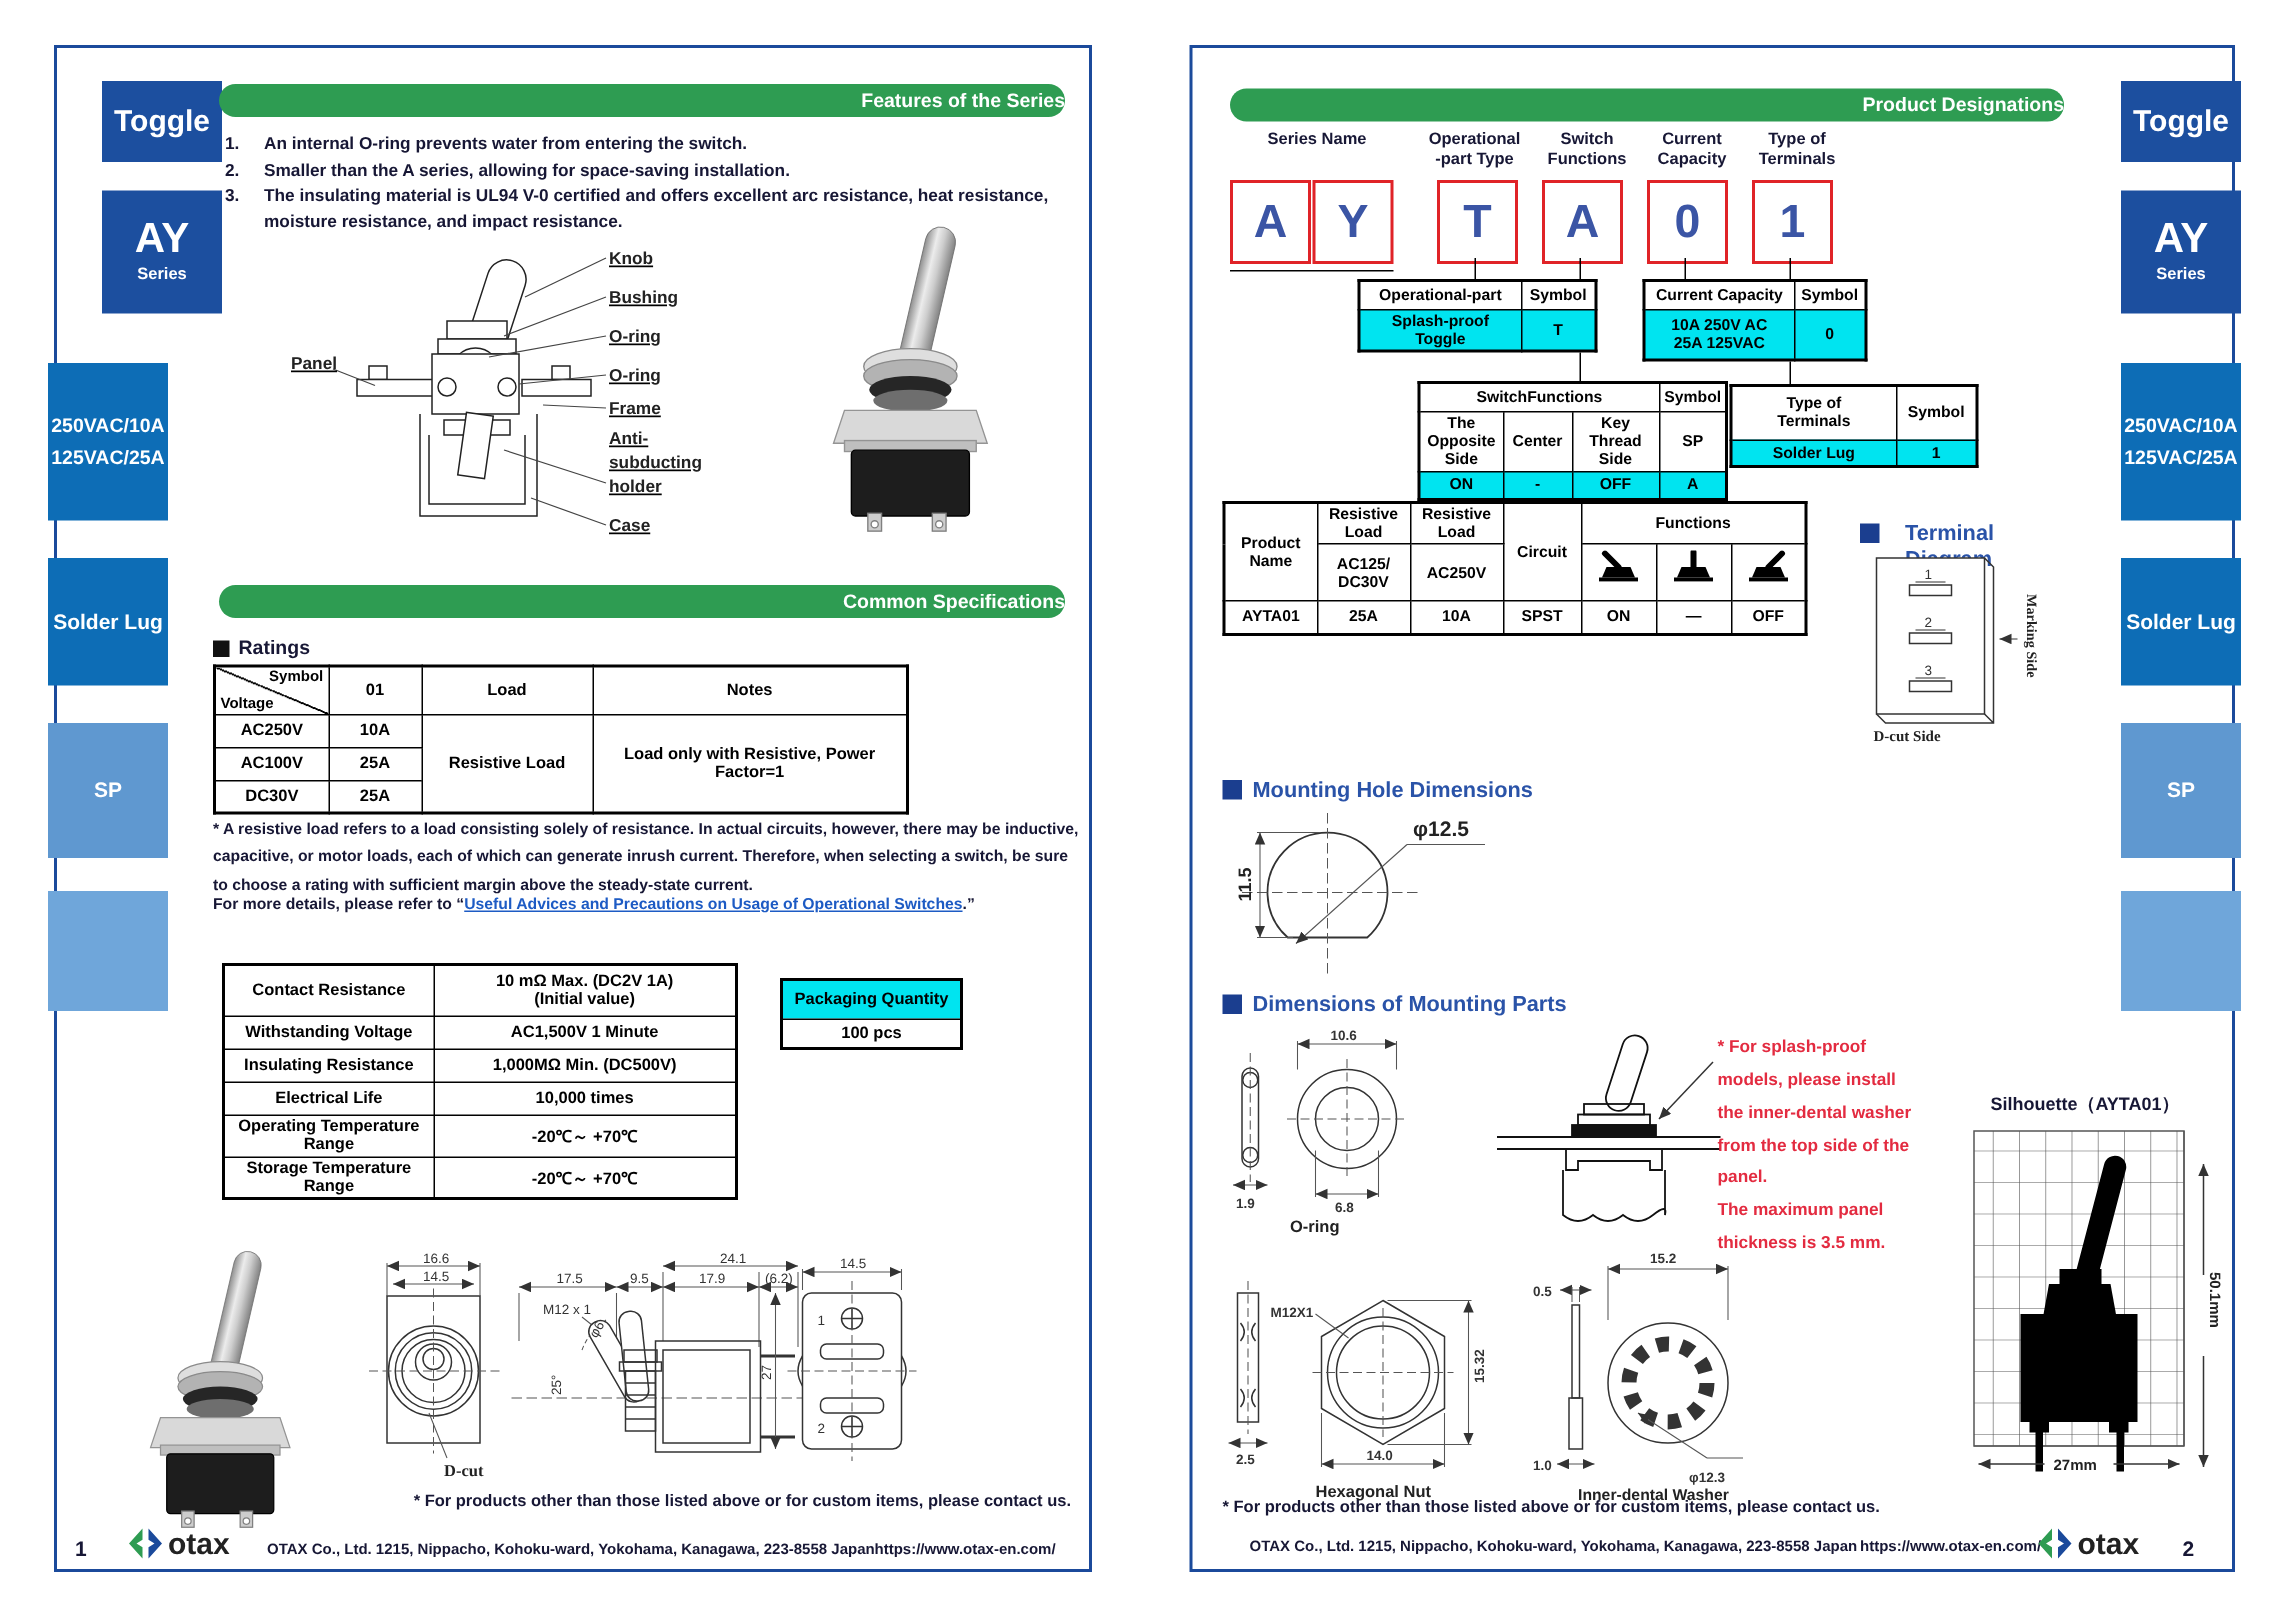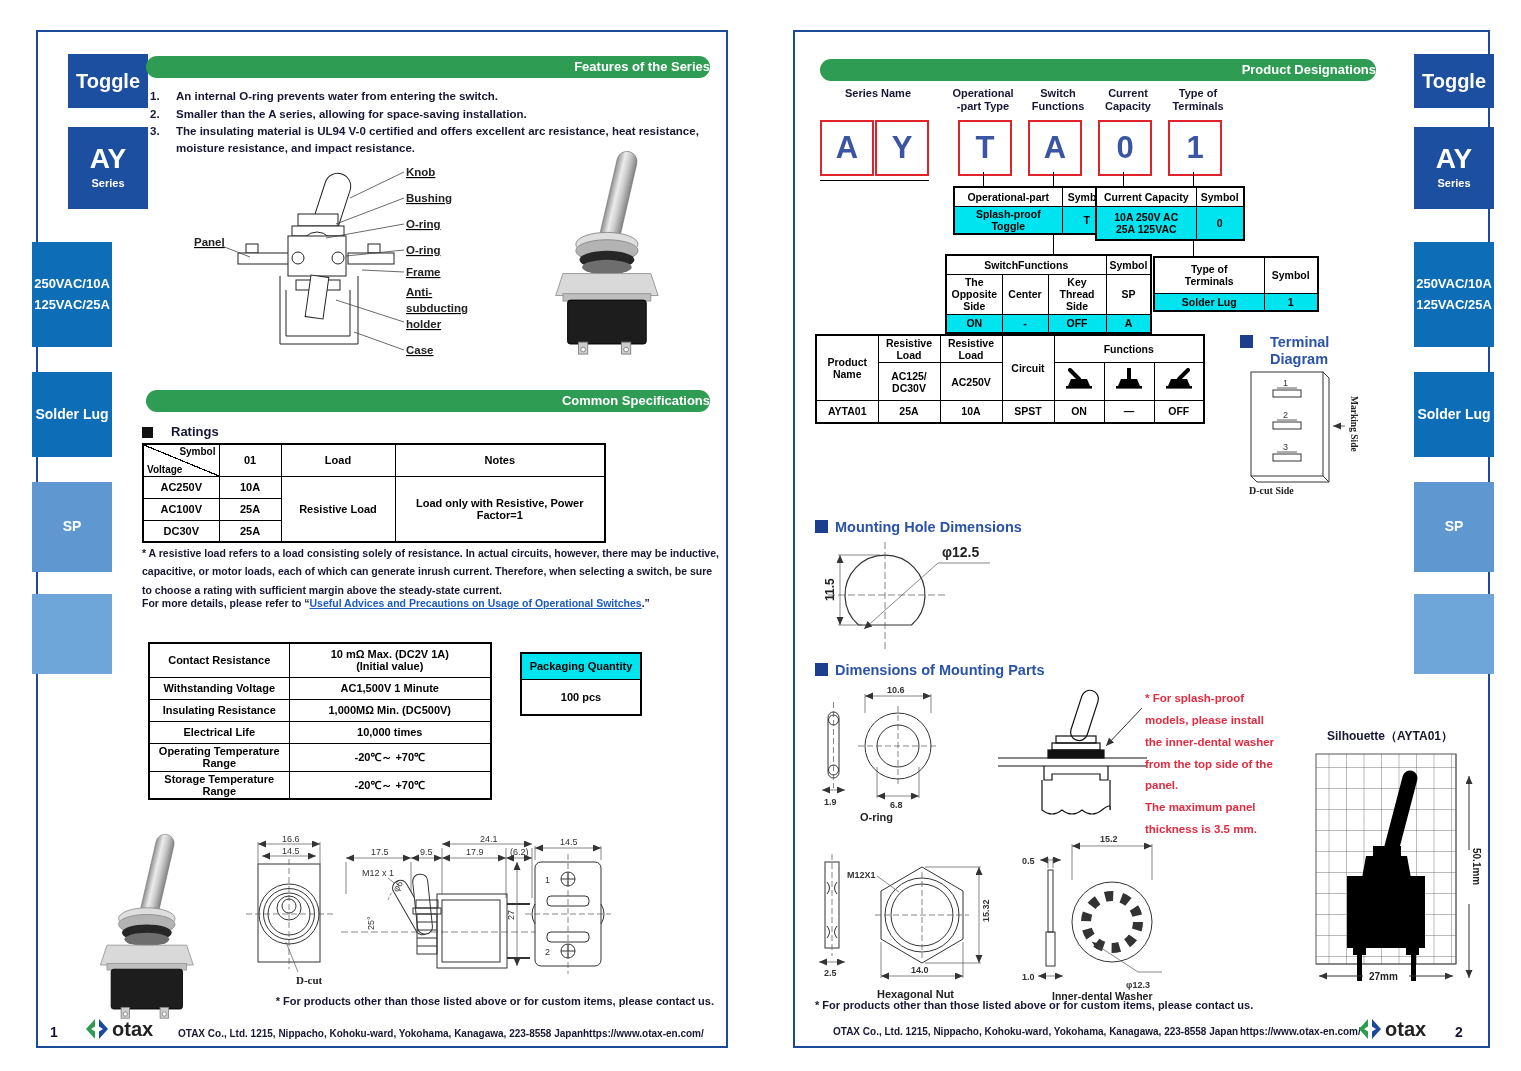--- a/index.html
+++ b/index.html
@@ -19,21 +19,21 @@
   .feat-num{flex:0 0 14px;}
   .dtable{border-collapse:collapse;border:2px solid #000;background:#fff;}
   .dtable td{border:1px solid #000;font-weight:bold;color:#000;text-align:center;vertical-align:middle;padding:1px 3px;box-sizing:border-box;}
   .cyan{background:#00e4f0;}
   .diag{position:relative;background-image:linear-gradient(to top right,transparent calc(50% - 0.6px),#000 calc(50% - 0.6px),#000 calc(50% + 0.6px),transparent calc(50% + 0.6px));}
   .diag .tr{position:absolute;top:1px;right:3px;font-size:10px;}
   .diag .bl{position:absolute;bottom:1px;left:3px;font-size:10px;}
   .sq-heading{position:absolute;display:flex;align-items:flex-start;gap:7px;color:#2a53a8;font-weight:bold;font-size:14.5px;line-height:1.15;}
   .sq-navy{flex:0 0 13px;width:13px;height:13px;background:#1b3e8f;margin-top:1px;}
   .sq-black{flex:0 0 11px;width:11px;height:11px;background:#111;margin-top:2px;}
-  .ratings-head{position:absolute;display:flex;align-items:center;gap:18px;font-size:13px;font-weight:bold;color:#171735;}
+  .ratings-head{position:absolute;display:flex;align-items:center;gap:6px;font-size:13px;font-weight:bold;color:#171735;}
   .fnote{position:absolute;font-size:10.5px;font-weight:bold;color:#171735;line-height:1.75;}
   .link{color:#1d5bc4;text-decoration:underline;cursor:pointer;}
   .red-note{position:absolute;color:#e32b40;font-weight:bold;font-size:11.5px;line-height:1.9;}
   .code-box{position:absolute;width:50px;height:52px;border:2px solid #e02328;color:#3b55a5;font-weight:bold;font-size:31px;display:flex;align-items:center;justify-content:center;top:88px;}
   .desig-label{position:absolute;top:55px;width:110px;text-align:center;font-size:11px;font-weight:bold;color:#171735;line-height:1.2;}
   .vline{position:absolute;width:1px;background:#000;}
   .footer-text{position:absolute;font-size:10px;font-weight:bold;color:#171735;white-space:nowrap;}
   .pageno{position:absolute;font-size:14px;font-weight:bold;color:#171735;}
   svg text{font-family:"Liberation Sans",sans-serif;fill:#222;}
   svg .serif{font-family:"Liberation Serif",serif;font-weight:bold;}
@@ -240,21 +240,21 @@
           <td>-20℃～ +70℃</td>
         </tr>
   </tbody>
     </table>
 
   <table class="dtable" style="position:absolute;left:482px;top:620px;width:122px;table-layout:fixed;font-size:11px;">
     <tbody>
         <tr style="height:26px">
           <td class="cyan">Packaging Quantity</td>
         </tr>
-    <tr style="height:36px">
+    <tr style="height:20px">
           <td>100 pcs</td>
         </tr>
   </tbody>
     </table>
 
   <svg class="abs" style="left:28px;top:792px;" width="160" height="195" viewBox="0 0 150 235">
       <use href="#tphoto"></use>
     </svg>
 
   <svg class="abs" style="left:200px;top:802px;" width="105" height="155" viewBox="0 0 105 155">
@@ -421,21 +421,21 @@
   <div class="code-box" style="left:373px;">
       <span>1</span>
     </div>
 
   <div class="abs" style="left:25px;top:148px;width:109px;border-top:1.5px solid #000;"></div>
   <div class="vline" style="left:188px;top:140px;height:14px;"></div>
   <div class="vline" style="left:328px;top:140px;height:14px;"></div>
   <div class="vline" style="left:258px;top:140px;height:82px;"></div>
   <div class="vline" style="left:398px;top:140px;height:84px;"></div>
 
-  <table class="dtable" style="position:absolute;left:110px;top:154px;table-layout:fixed;font-size:10.5px;margin-left:48px;">
+  <table class="dtable" style="position:absolute;left:110px;top:154px;table-layout:fixed;font-size:10.5px;">
     <colgroup>
         <col style="width:108px">
         <col style="width:50px">
       </colgroup>
     <tbody>
         <tr style="height:19px">
           <td>Operational-part</td>
           <td>Symbol</td>
         </tr>
     <tr style="height:19px">
@@ -554,21 +554,21 @@
       <td>25A</td>
       <td>10A</td>
       <td>SPST</td>
       <td>ON</td>
       <td>—</td>
       <td>OFF</td>
     </tr>
   </tbody>
     </table>
 
-  <div class="sq-heading" style="left:445px;top:302px;gap:17px;">
+  <div class="sq-heading" style="left:445px;top:316px;gap:17px;">
     <span class="sq-navy"></span>
     <span>
         <div>Terminal</div>
         <div>Diagram</div>
       </span>
   </div>
   <svg class="abs" style="left:438px;top:334px;" width="140" height="132" viewBox="0 0 140 132">
     <g fill="none" stroke="#333" stroke-width="1">
       <rect x="18" y="6" width="72" height="104" fill="#fff"></rect>
       <path d="M90,6 L96,12 L96,116 L24,116 L18,110 M90,110 L96,116"></path>

